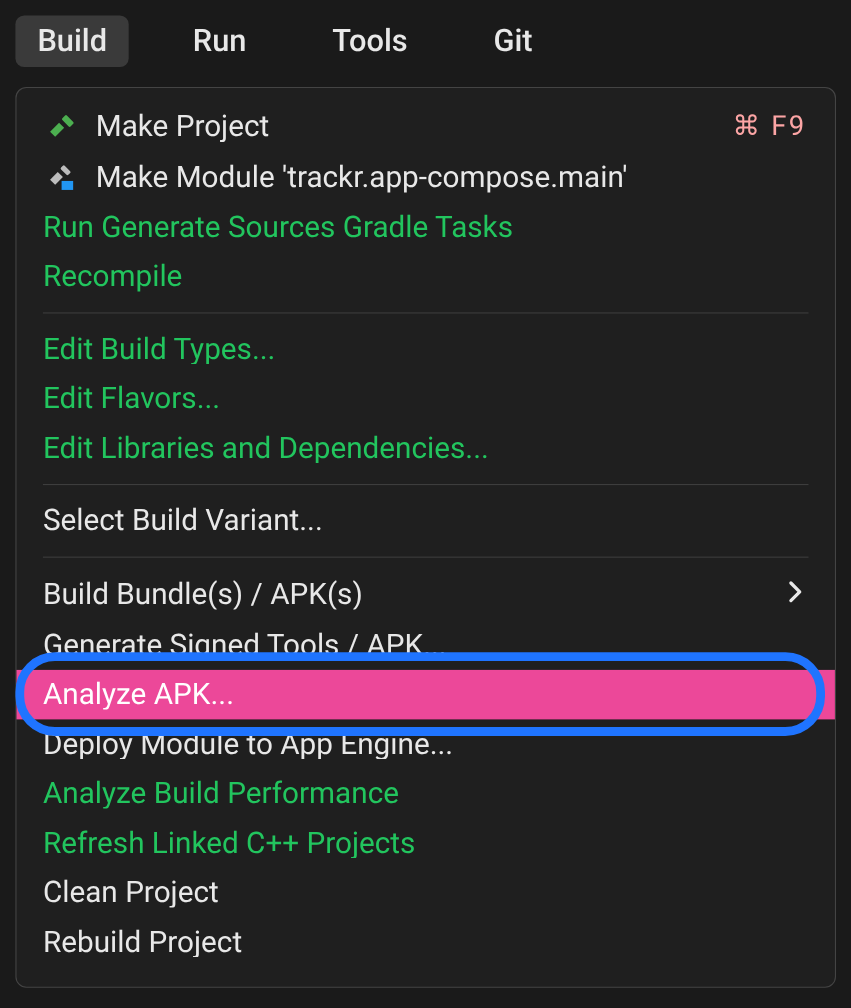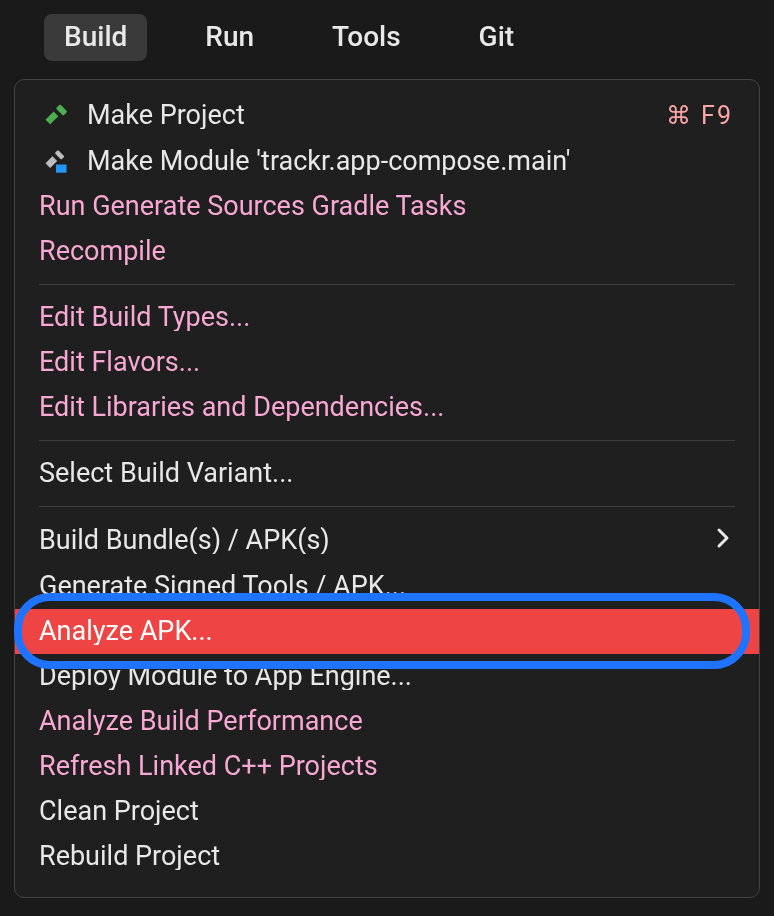--- a/index.html
+++ b/index.html
@@ -9,21 +9,20 @@
     background: #1a1a1a;
     font-family: -apple-system, BlinkMacSystemFont, "Segoe UI", Roboto, Helvetica, Arial, sans-serif;
     color: #e8e8e8;
     overflow: hidden;
   }
   .menubar {
     display: flex;
     align-items: center;
     padding: 14px 14px 18px 14px;
     gap: 38px;
-    margin-left: 30px;
   }
   .menubar-item {
     font-size: 28px;
     font-weight: 500;
     color: #e8e8e8;
     padding: 6px 20px 8px 20px;
     border-radius: 8px;
     cursor: default;
   }
   .menubar-item.active {
@@ -55,27 +54,27 @@
   }
   .menu-item .label {
     flex: 1 1 auto;
     white-space: nowrap;
     overflow: hidden;
   }
   .menu-item.no-icon .label {
     padding-left: 0;
   }
   .menu-item.disabled {
-    color: #f9a8d4;
+    color: #22c55e;
   }
   .menu-item.enabled {
     color: #e8e8e8;
   }
   .menu-item.selected {
-    background: #ef4444;
+    background: #ec4899;
     color: #ffffff;
     align-items: flex-end;
   }
   .shortcut {
     color: #fca5a5;
     font-size: 25px;
     letter-spacing: 2px;
     margin-left: auto;
     padding-right: 2px;
   }

